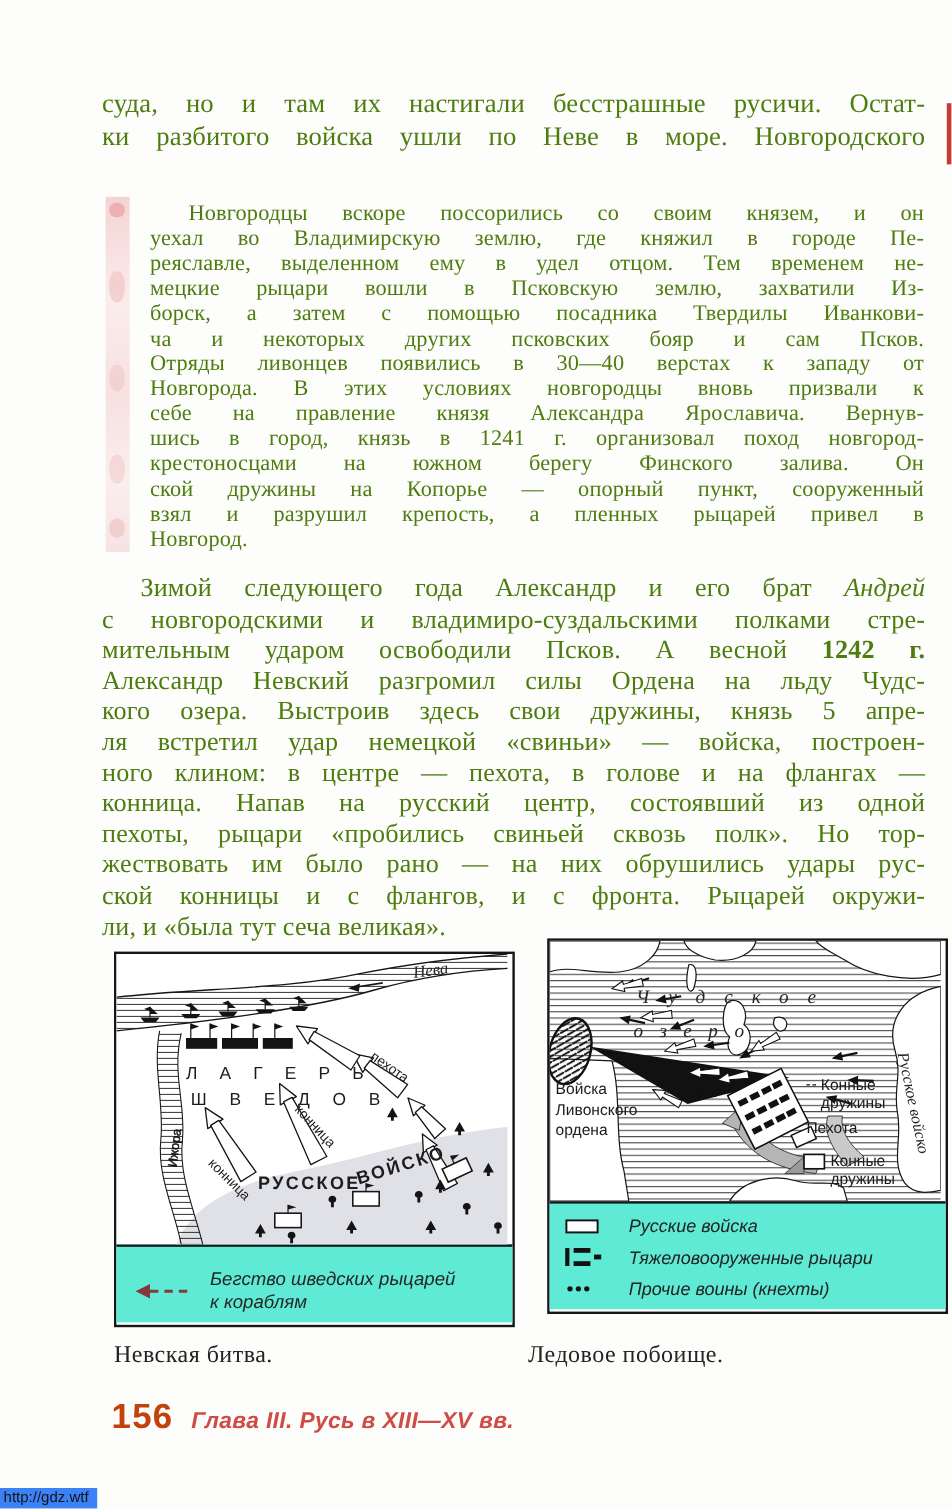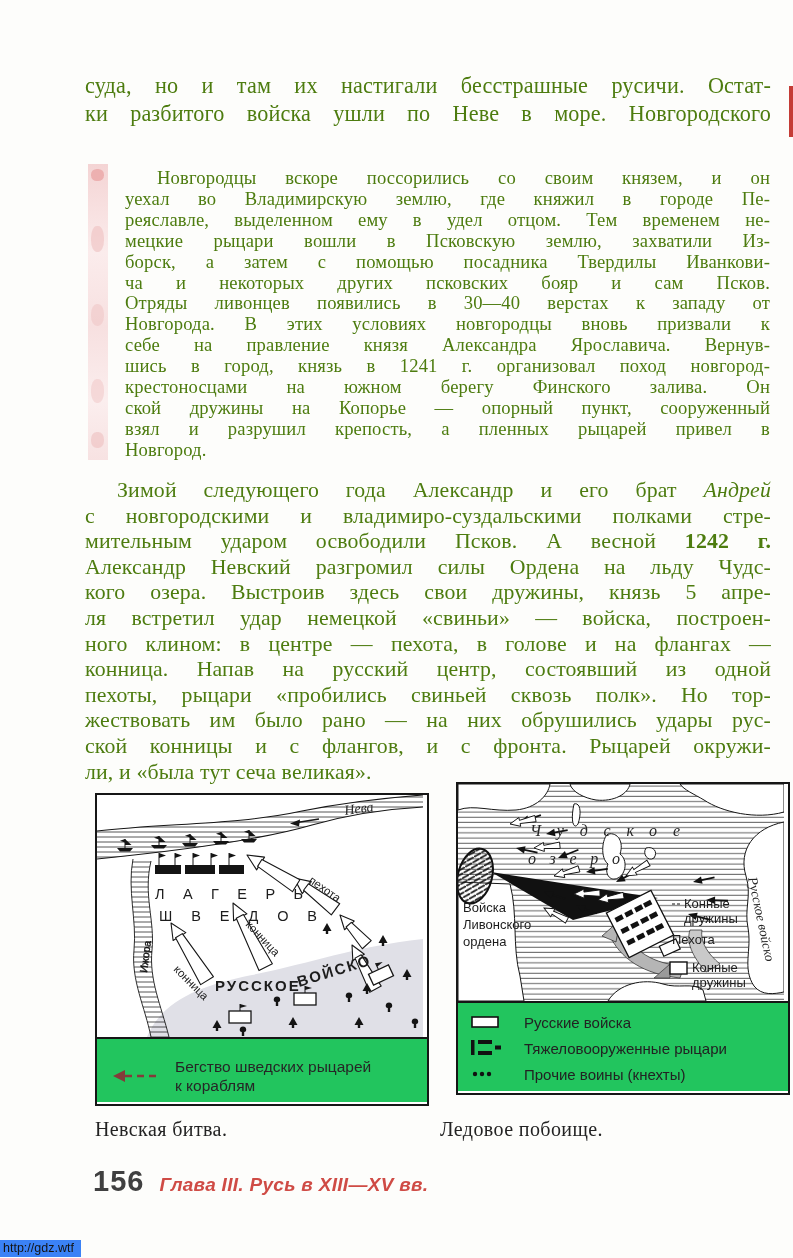--- a/index.html
+++ b/index.html
@@ -20,21 +20,21 @@
   
   .pinkband{left:88px;top:164px;width:20px;height:296px;
     background:linear-gradient(180deg,#f4d4d4,#fbecec 30%,#f7e0e0 55%,#fbeeee 80%,#f7e2e2);}
   .blot{position:absolute;left:3px;width:13px;border-radius:45%;}
   
   .edgemark{left:789px;top:86px;width:4px;height:51px;background:#c43c36;}
   
   .figure{border:2px solid #161616;background:#fff;}
   .fig-left{left:95px;top:793px;width:330px;height:309px;}
   .fig-right{left:440px;top:782px;width:330px;height:309px;margin-left:16px;}
-  .legendbox{border-top:2px solid #161616;background:#22c55e;}
+  .legendbox{border-top:2px solid #161616;background:#5eead4;font-style:italic;}
   .legend-left{display:flex;align-items:center;gap:12px;padding:10px 6px 0 14px;height:53px;}
   .legend-left .ltxt{font-family:"Liberation Sans","DejaVu Sans",sans-serif;font-size:15.5px;
       line-height:19px;color:#262626;}
   .legend-right{padding:6px 4px 0 12px;height:82px;}
   .lrow{display:flex;align-items:center;gap:14px;height:26px;
       font-family:"Liberation Sans","DejaVu Sans",sans-serif;font-size:15px;color:#222;}
   .caption{font-size:20px;color:#232323;letter-spacing:.4px;}
   .cap-left{left:95px;top:1118px;}
   .cap-right{left:440px;top:1118px;}
   
@@ -417,19 +417,19 @@
       </svg>
       <span>Прочие воины (кнехты)</span>
     </div>
   </div>
 </div>
 
 <div class="abs caption cap-left">Невская битва.</div>
 <div class="abs caption cap-right">Ледовое побоище.</div>
 
 <div class="abs footer">
-  <span class="pagenum" style="color:#404040;margin-top:12px;">156</span>
+  <span class="pagenum" style="color:#c2410c;margin-top:12px;">156</span>
   <span class="chapter" style="color:#cf4b45;">Глава III. Русь в XIII—XV вв.</span>
 </div>
 
 <div class="abs watermark" style="background:#3b82f6;">http://gdz.wtf</div>
 
 <div class="abs edgemark"></div>
 
 </body></html>

